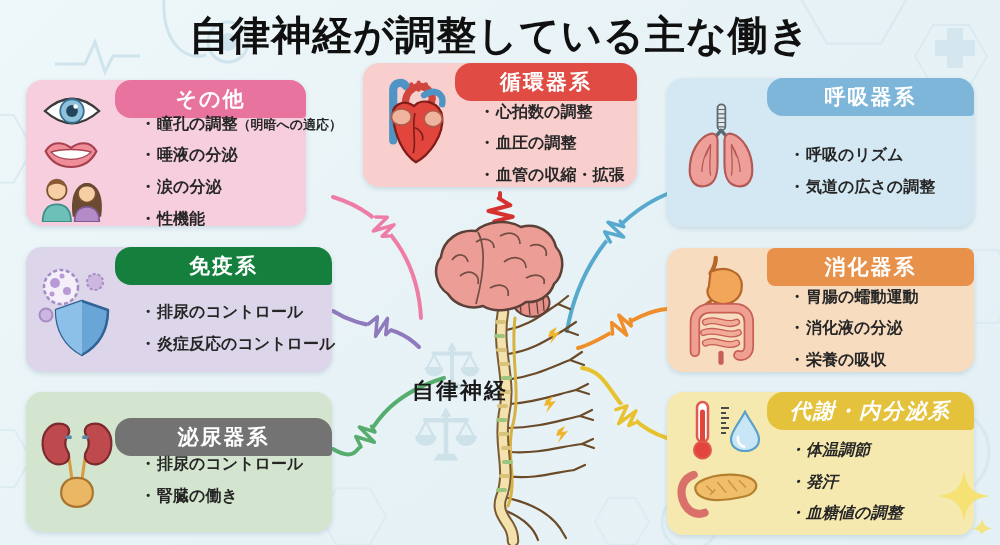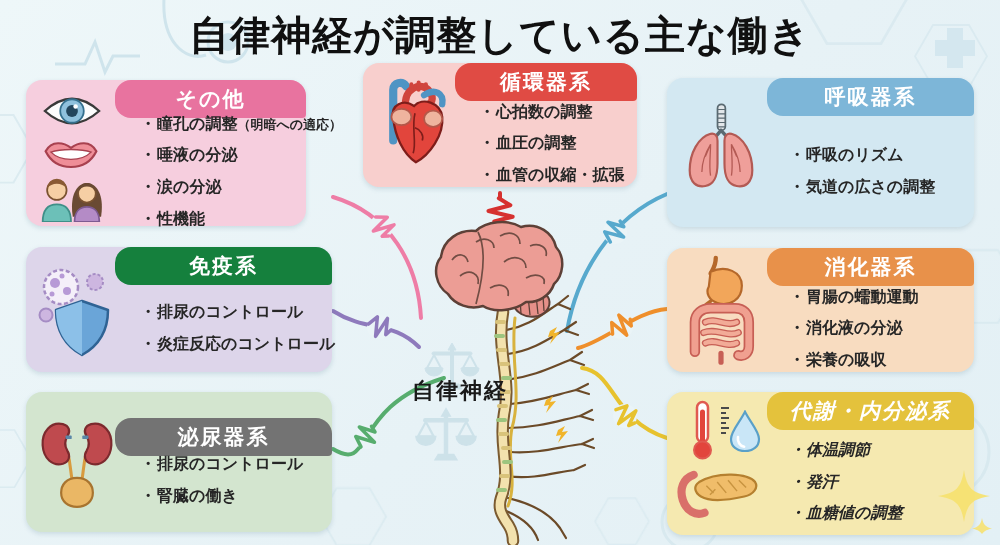--- a/index.html
+++ b/index.html
@@ -299,21 +299,21 @@
         <path d="M58,48 C64,58 68,68 68,80 M58,48 L64,62 M58,48 C58,60 60,72 58,84" fill="none" stroke="#b35a54" stroke-width="1.5"></path>
       </svg>
     </div>
     <ul class="card-list">
       <li><span>呼吸のリズム</span></li>
       <li><span>気道の広さの調整</span></li>
     </ul>
   </div>
 
   <div class="card c5" style="background-color: rgb(248, 220, 192);">
-    <div class="card-header" style="background-color: rgb(232, 145, 74);">
+    <div class="card-header" style="background-color: rgb(232, 145, 74); border-radius: 8px;">
       <span>消化器系</span>
     </div>
     <div class="card-icons">
       <svg class="abs" style="left:14px;top:2px" width="80" height="120" viewBox="0 0 92 124">
         <path d="M40,2 C40,12 36,16 34,20" fill="none" stroke="#b5682a" stroke-width="5" stroke-linecap="round"></path>
         <path d="M34,18 C52,10 70,18 70,34 C70,50 56,58 42,54 C32,51 28,42 32,35 Z" fill="#f2a65a" stroke="#b5682a" stroke-width="2.5"></path>
         <path d="M34,52 C28,56 24,60 24,64" fill="none" stroke="#b5682a" stroke-width="4" stroke-linecap="round"></path>
         <path d="M16,110 L16,76 C16,66 24,60 34,60 L62,60 C72,60 78,66 78,76 L78,104 C78,112 72,116 66,114" fill="none" stroke="#c75f55" stroke-width="12" stroke-linecap="round"></path>
         <path d="M16,110 L16,76 C16,66 24,60 34,60 L62,60 C72,60 78,66 78,76 L78,104 C78,112 72,116 66,114" fill="none" stroke="#f0a090" stroke-width="8" stroke-linecap="round"></path>
         <path d="M28,76 C40,70 52,82 64,76" fill="none" stroke="#c75f55" stroke-width="8" stroke-linecap="round"></path>

